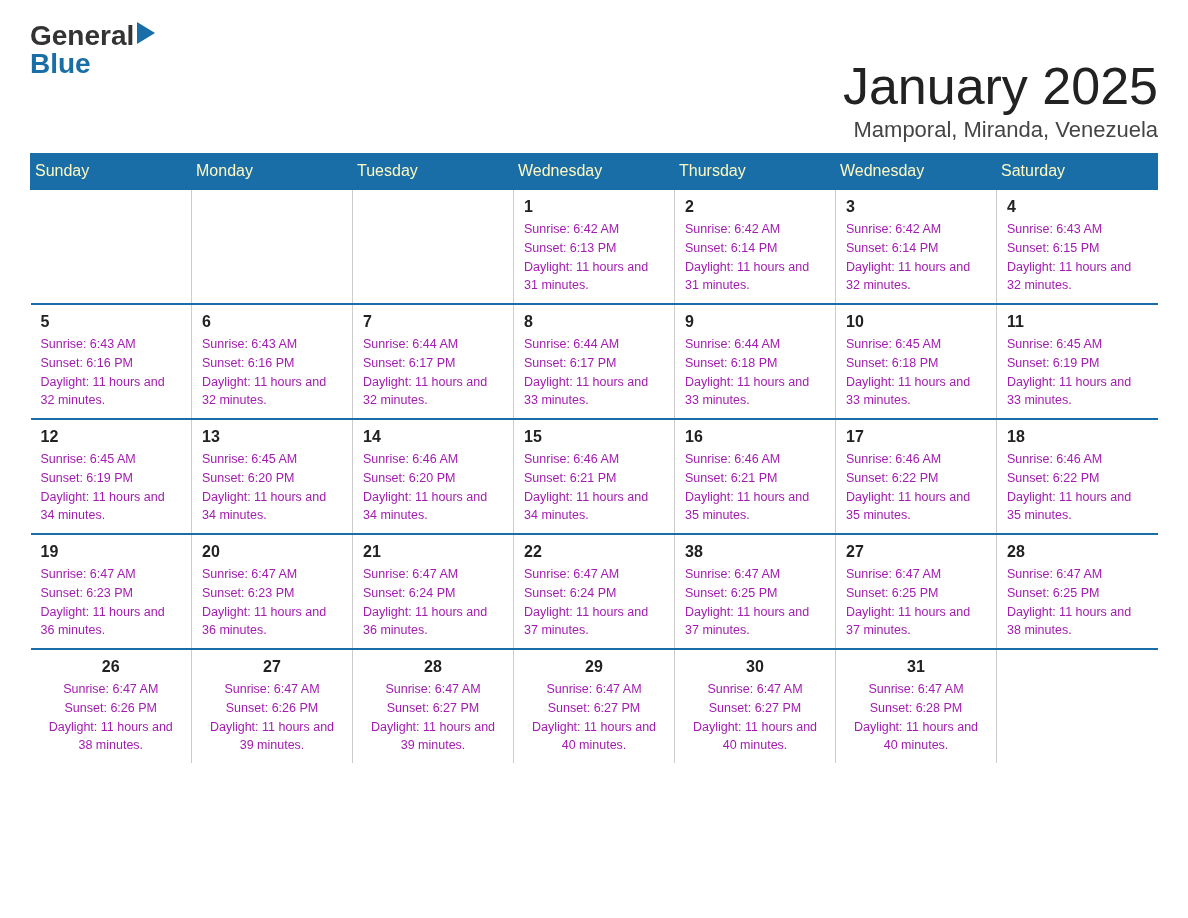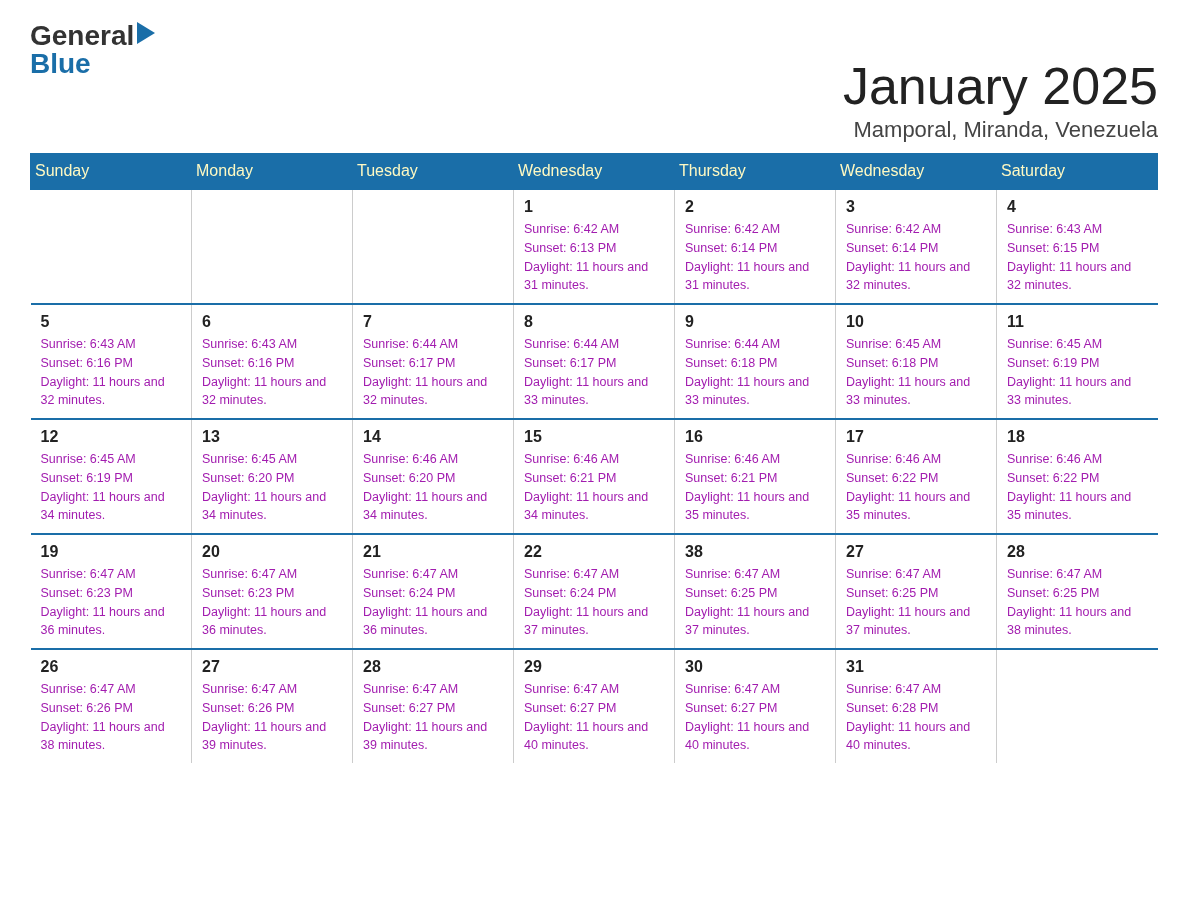--- a/index.html
+++ b/index.html
@@ -95,20 +95,21 @@
       margin-bottom: 4px;
       display: block;
     }
     .day-info {
       font-size: 12.5px;
       color: #a21caf;
       line-height: 1.5;
     }
     tbody tr:last-child td {
       border-bottom: none;
+      text-align: center;
     }
   </style>
 </head>
 <body>
 
 <div class="header-row">
   <div class="logo">
     <div class="logo-block">
       <div class="logo-top-line">
         <span class="logo-text-general">General</span>

